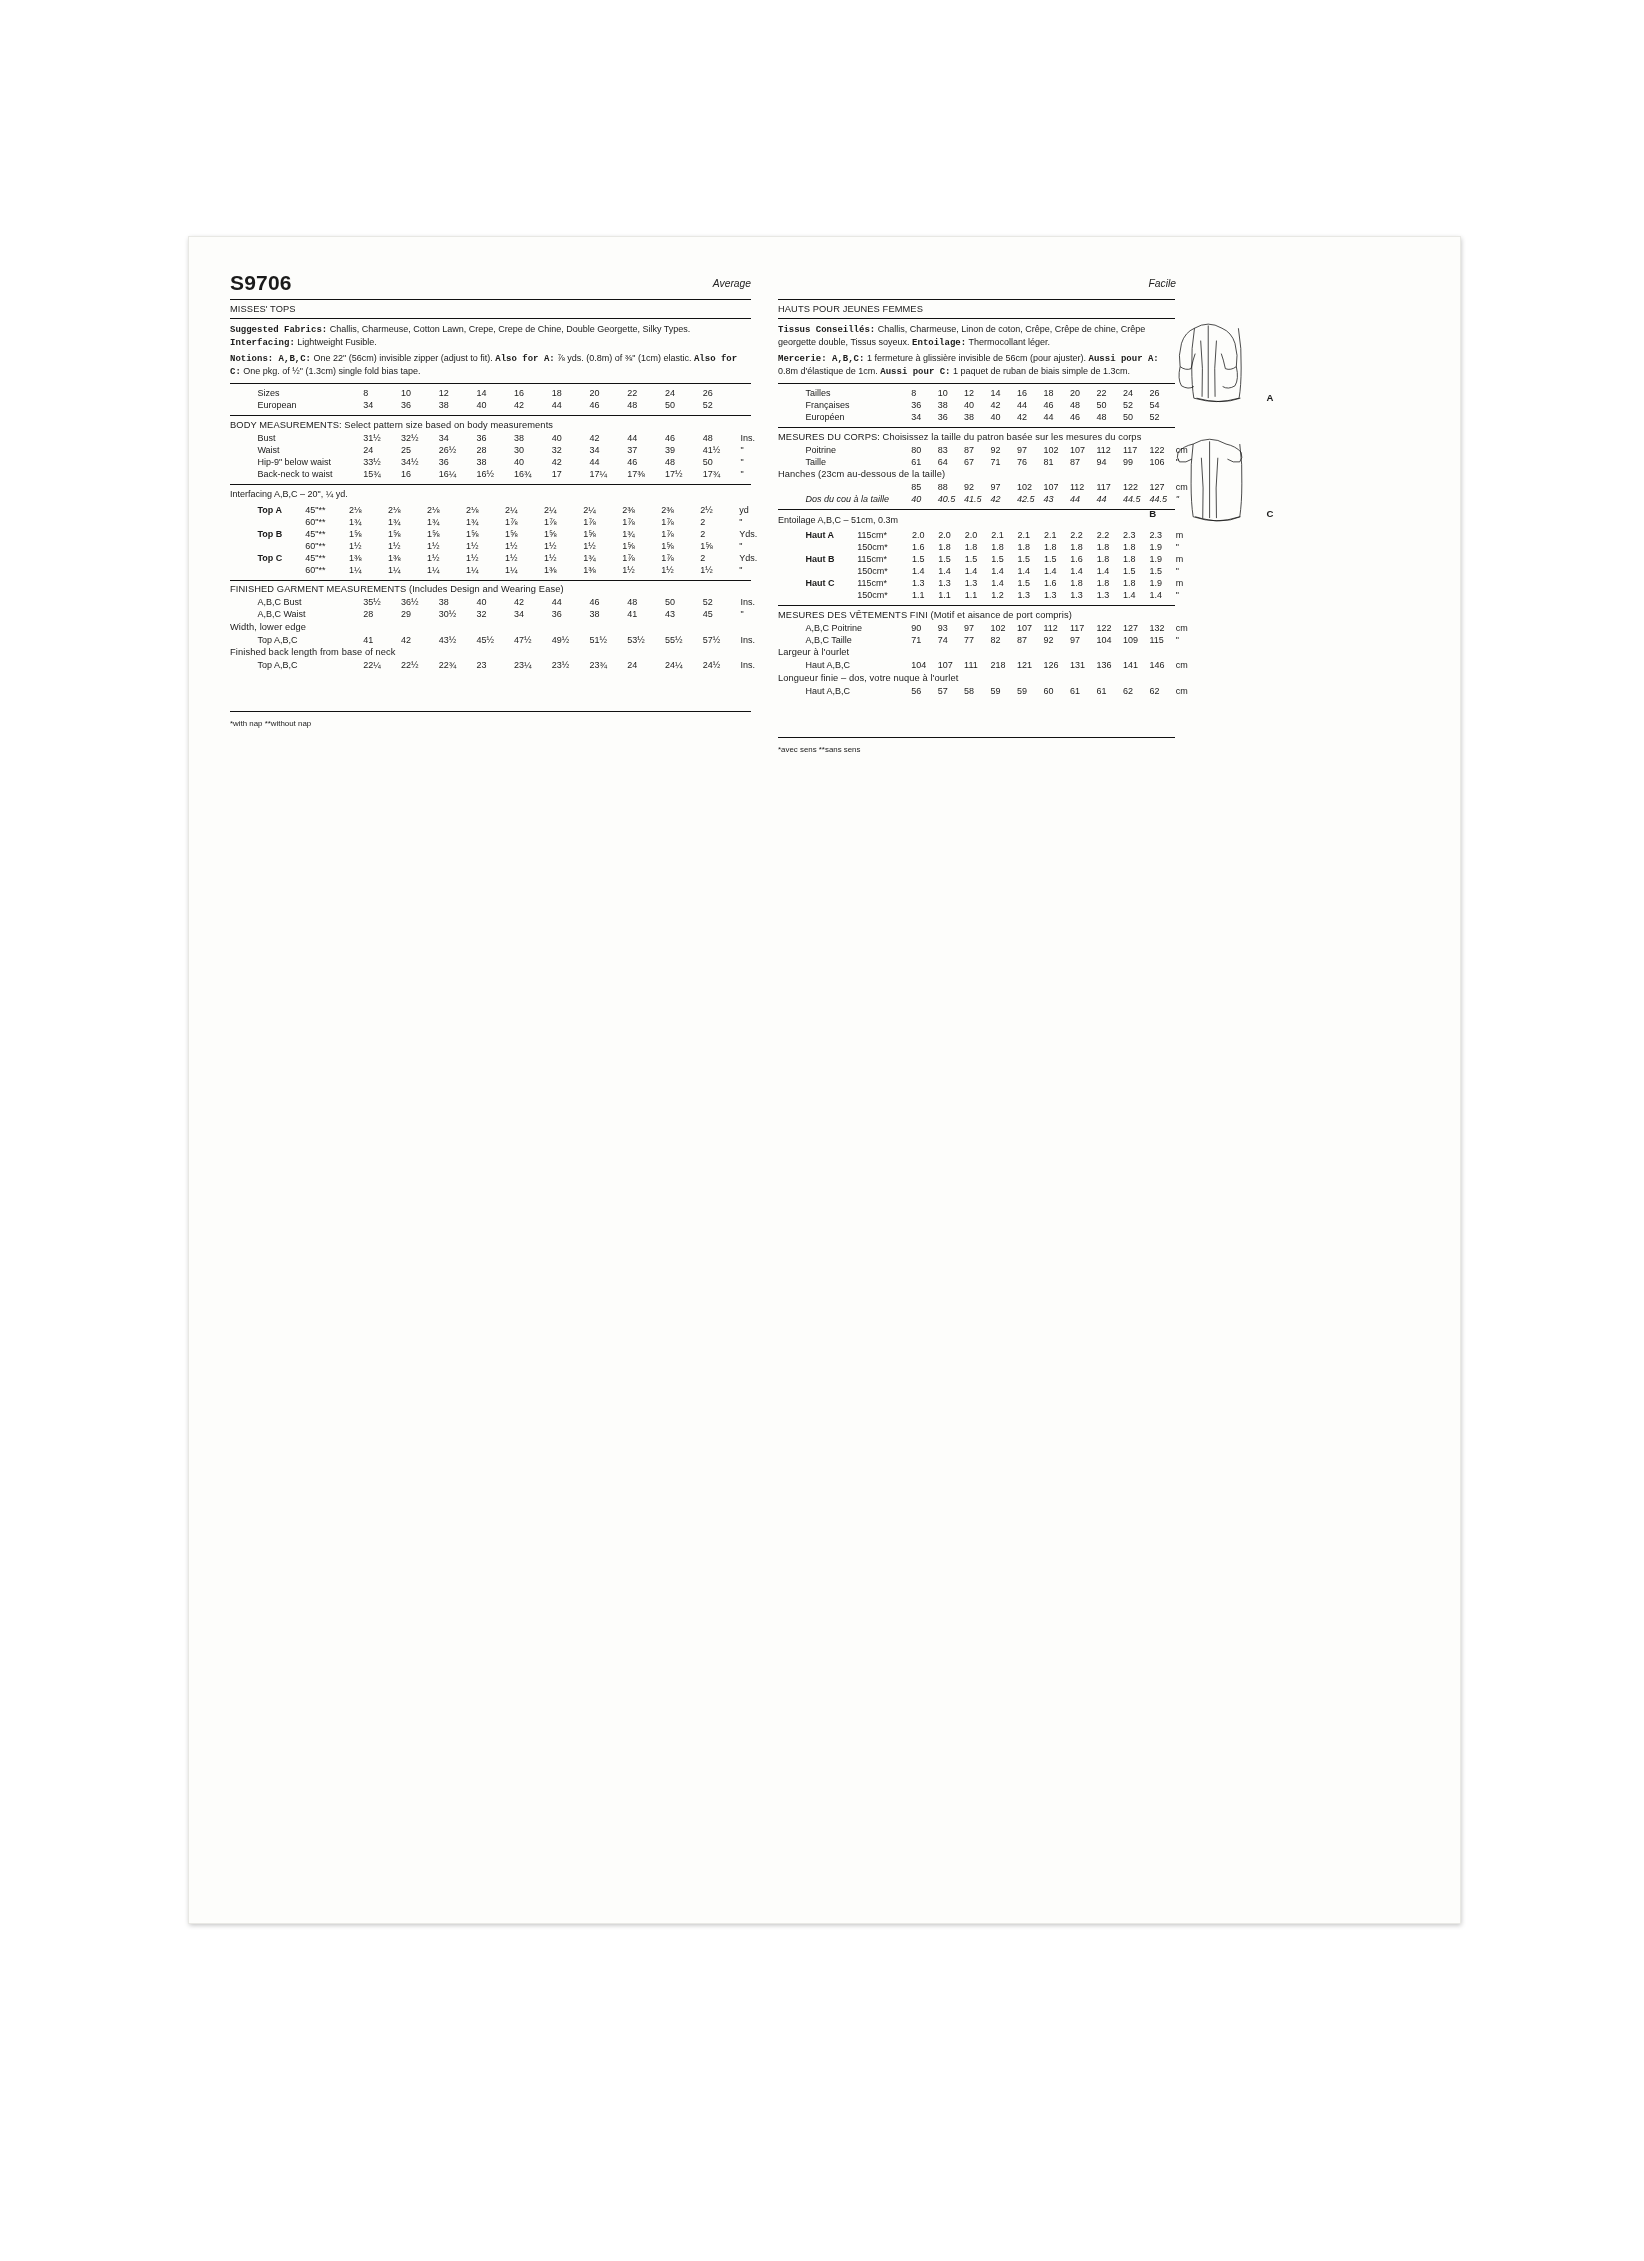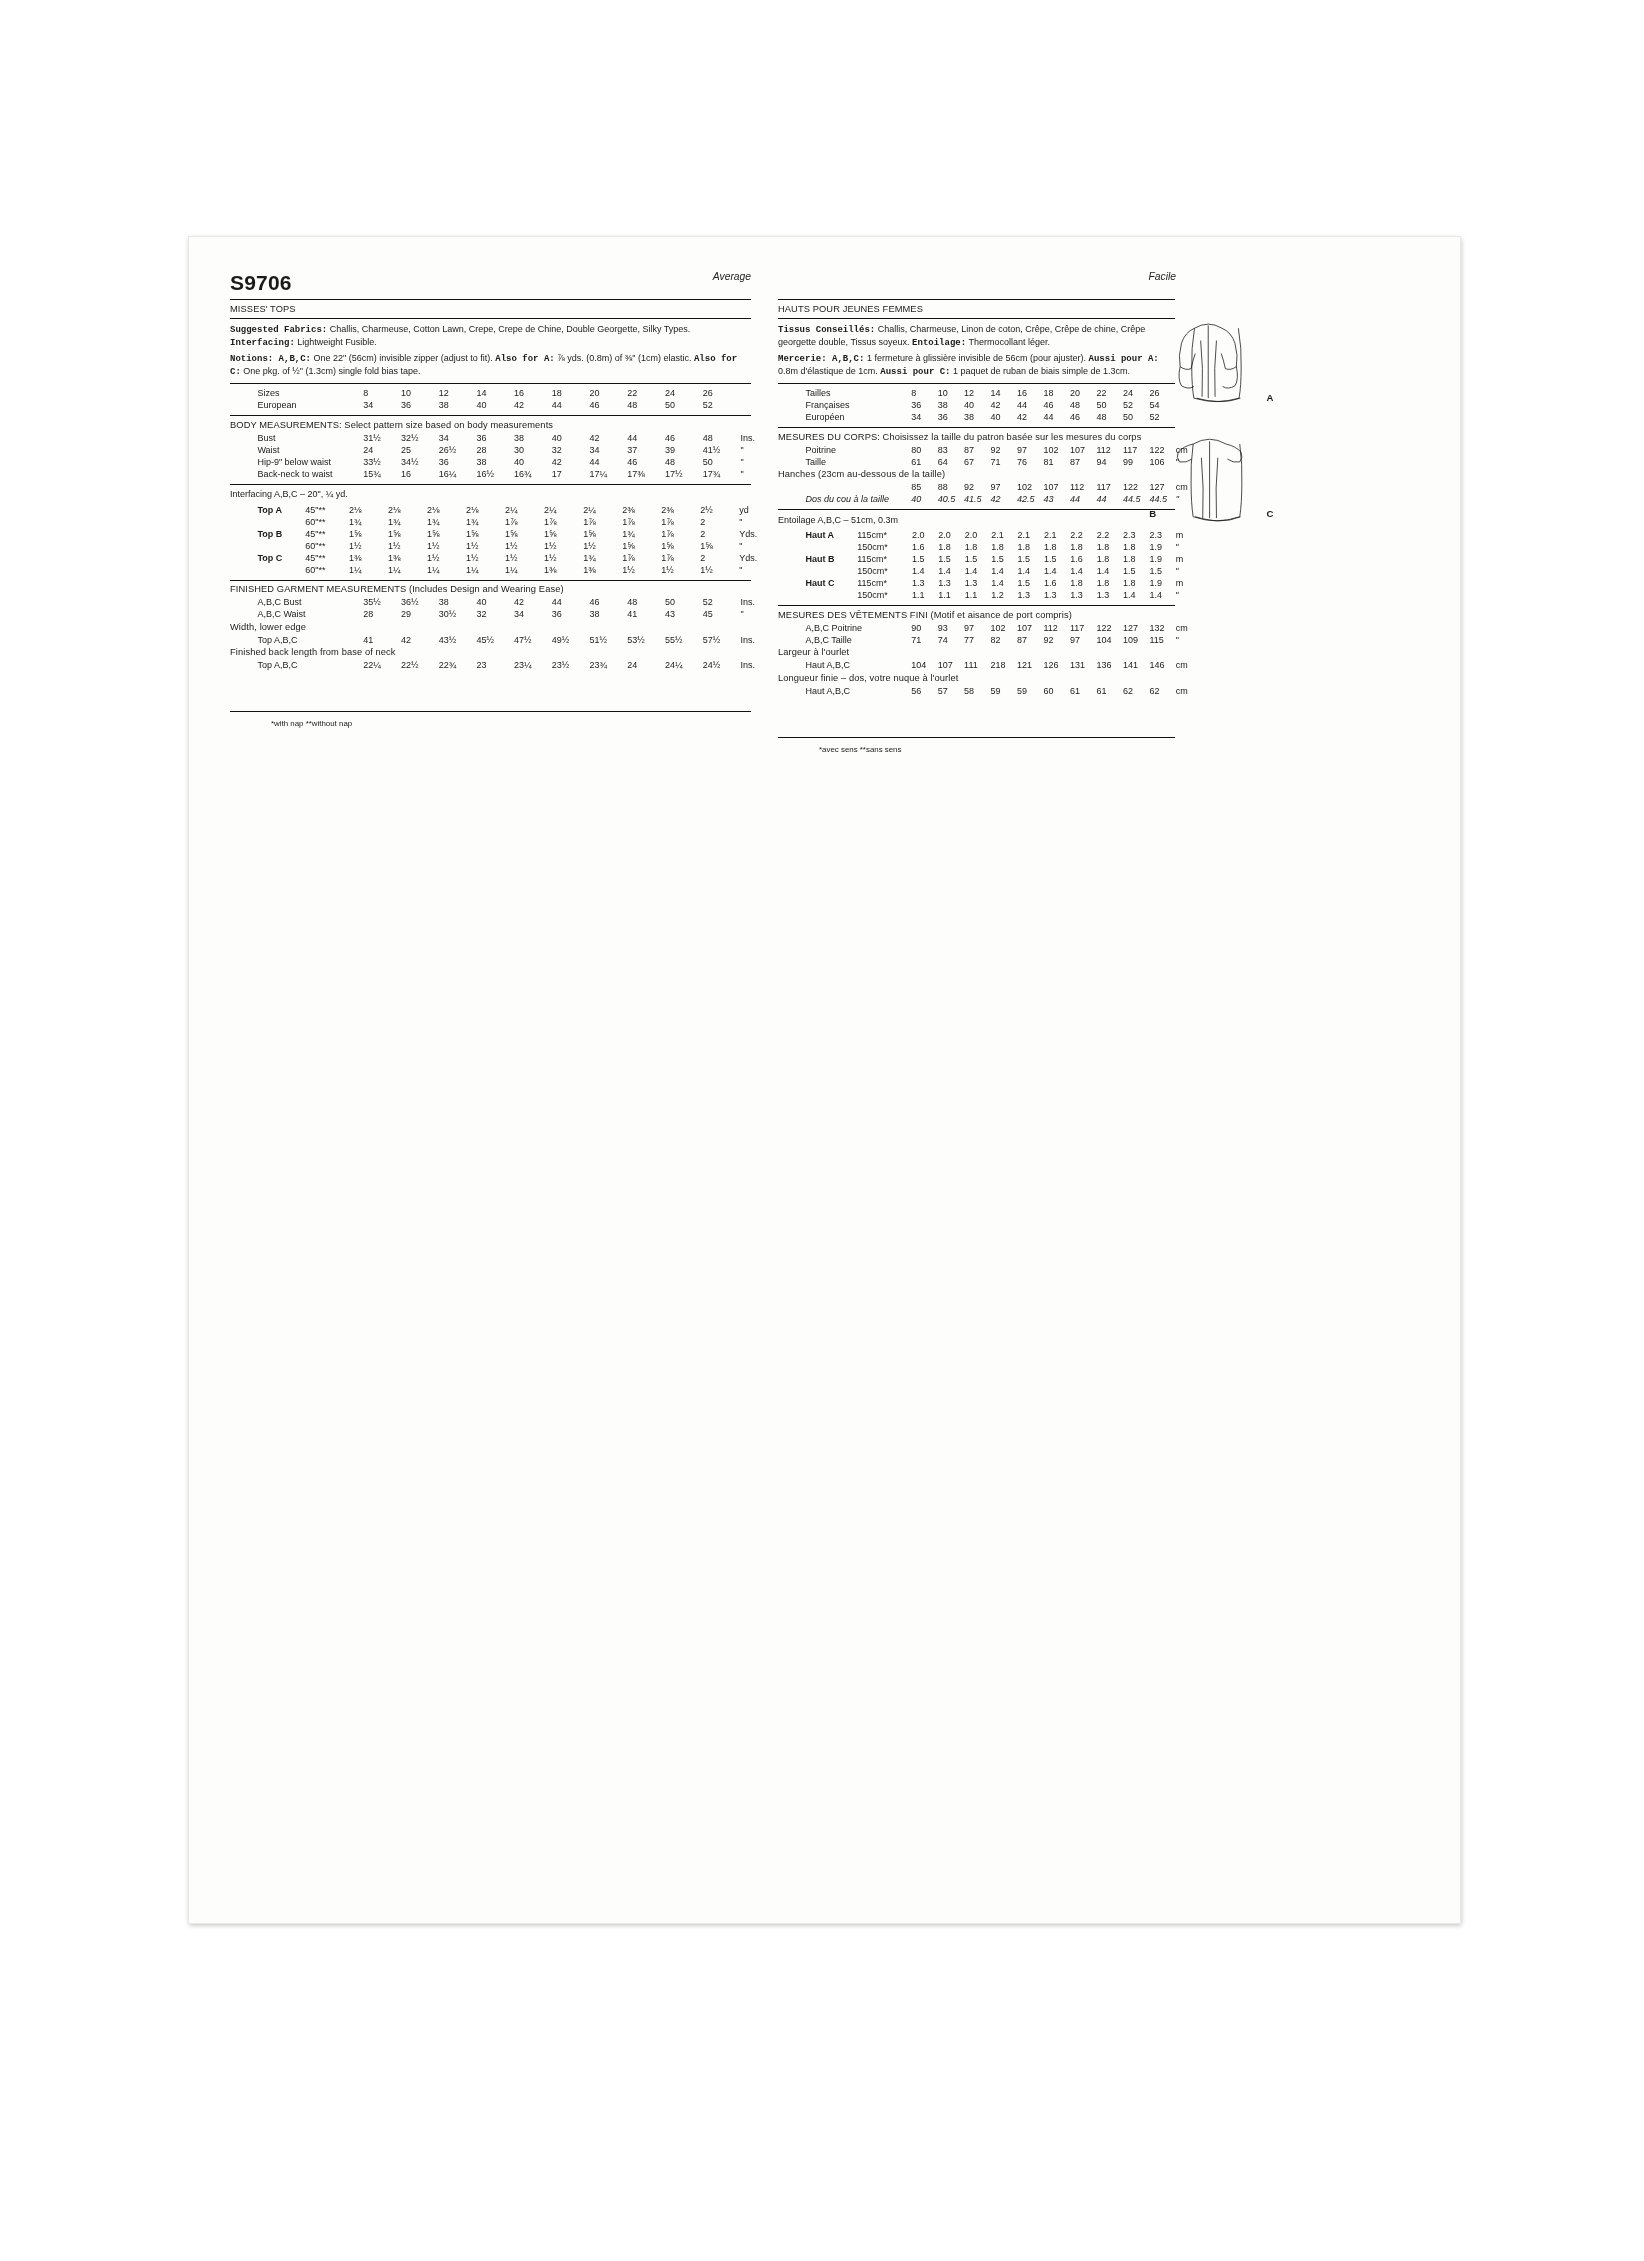--- a/index.html
+++ b/index.html
@@ -36,21 +36,21 @@
   .col {
     width: 521px;
     flex: 0 0 521px;
   }
   .col.right {
     width: 521px;
   }
   .titlerow {
     display: flex;
     justify-content: space-between;
-    align-items: flex-start;
+    align-items: center;
     padding-bottom: 2.7px;
   }
   .patnum {
     font-size: 21px;
     font-weight: bold;
     letter-spacing: 0.2px;
   }
   .diff {
     font-size: 10.3px;
     font-style: italic;
@@ -104,21 +104,20 @@
   .fab-tbl td.c2 { width: 41px; }
 
   .fabfr-tbl td.c1 { width: 49px; font-weight: bold; }
   .fabfr-tbl td.c2 { width: 52px; }
 
   .fin-tbl td:first-child { width: 103px; }
 
   .note {
     font-size: 7.9px;
     margin-top: 6.9px;
-    margin-left: 41px;
   }
 
   .illus {
     position: absolute;
     right: 27px;
     top: 42px;
     width: 120px;
   }
   .fig {
     position: relative;

